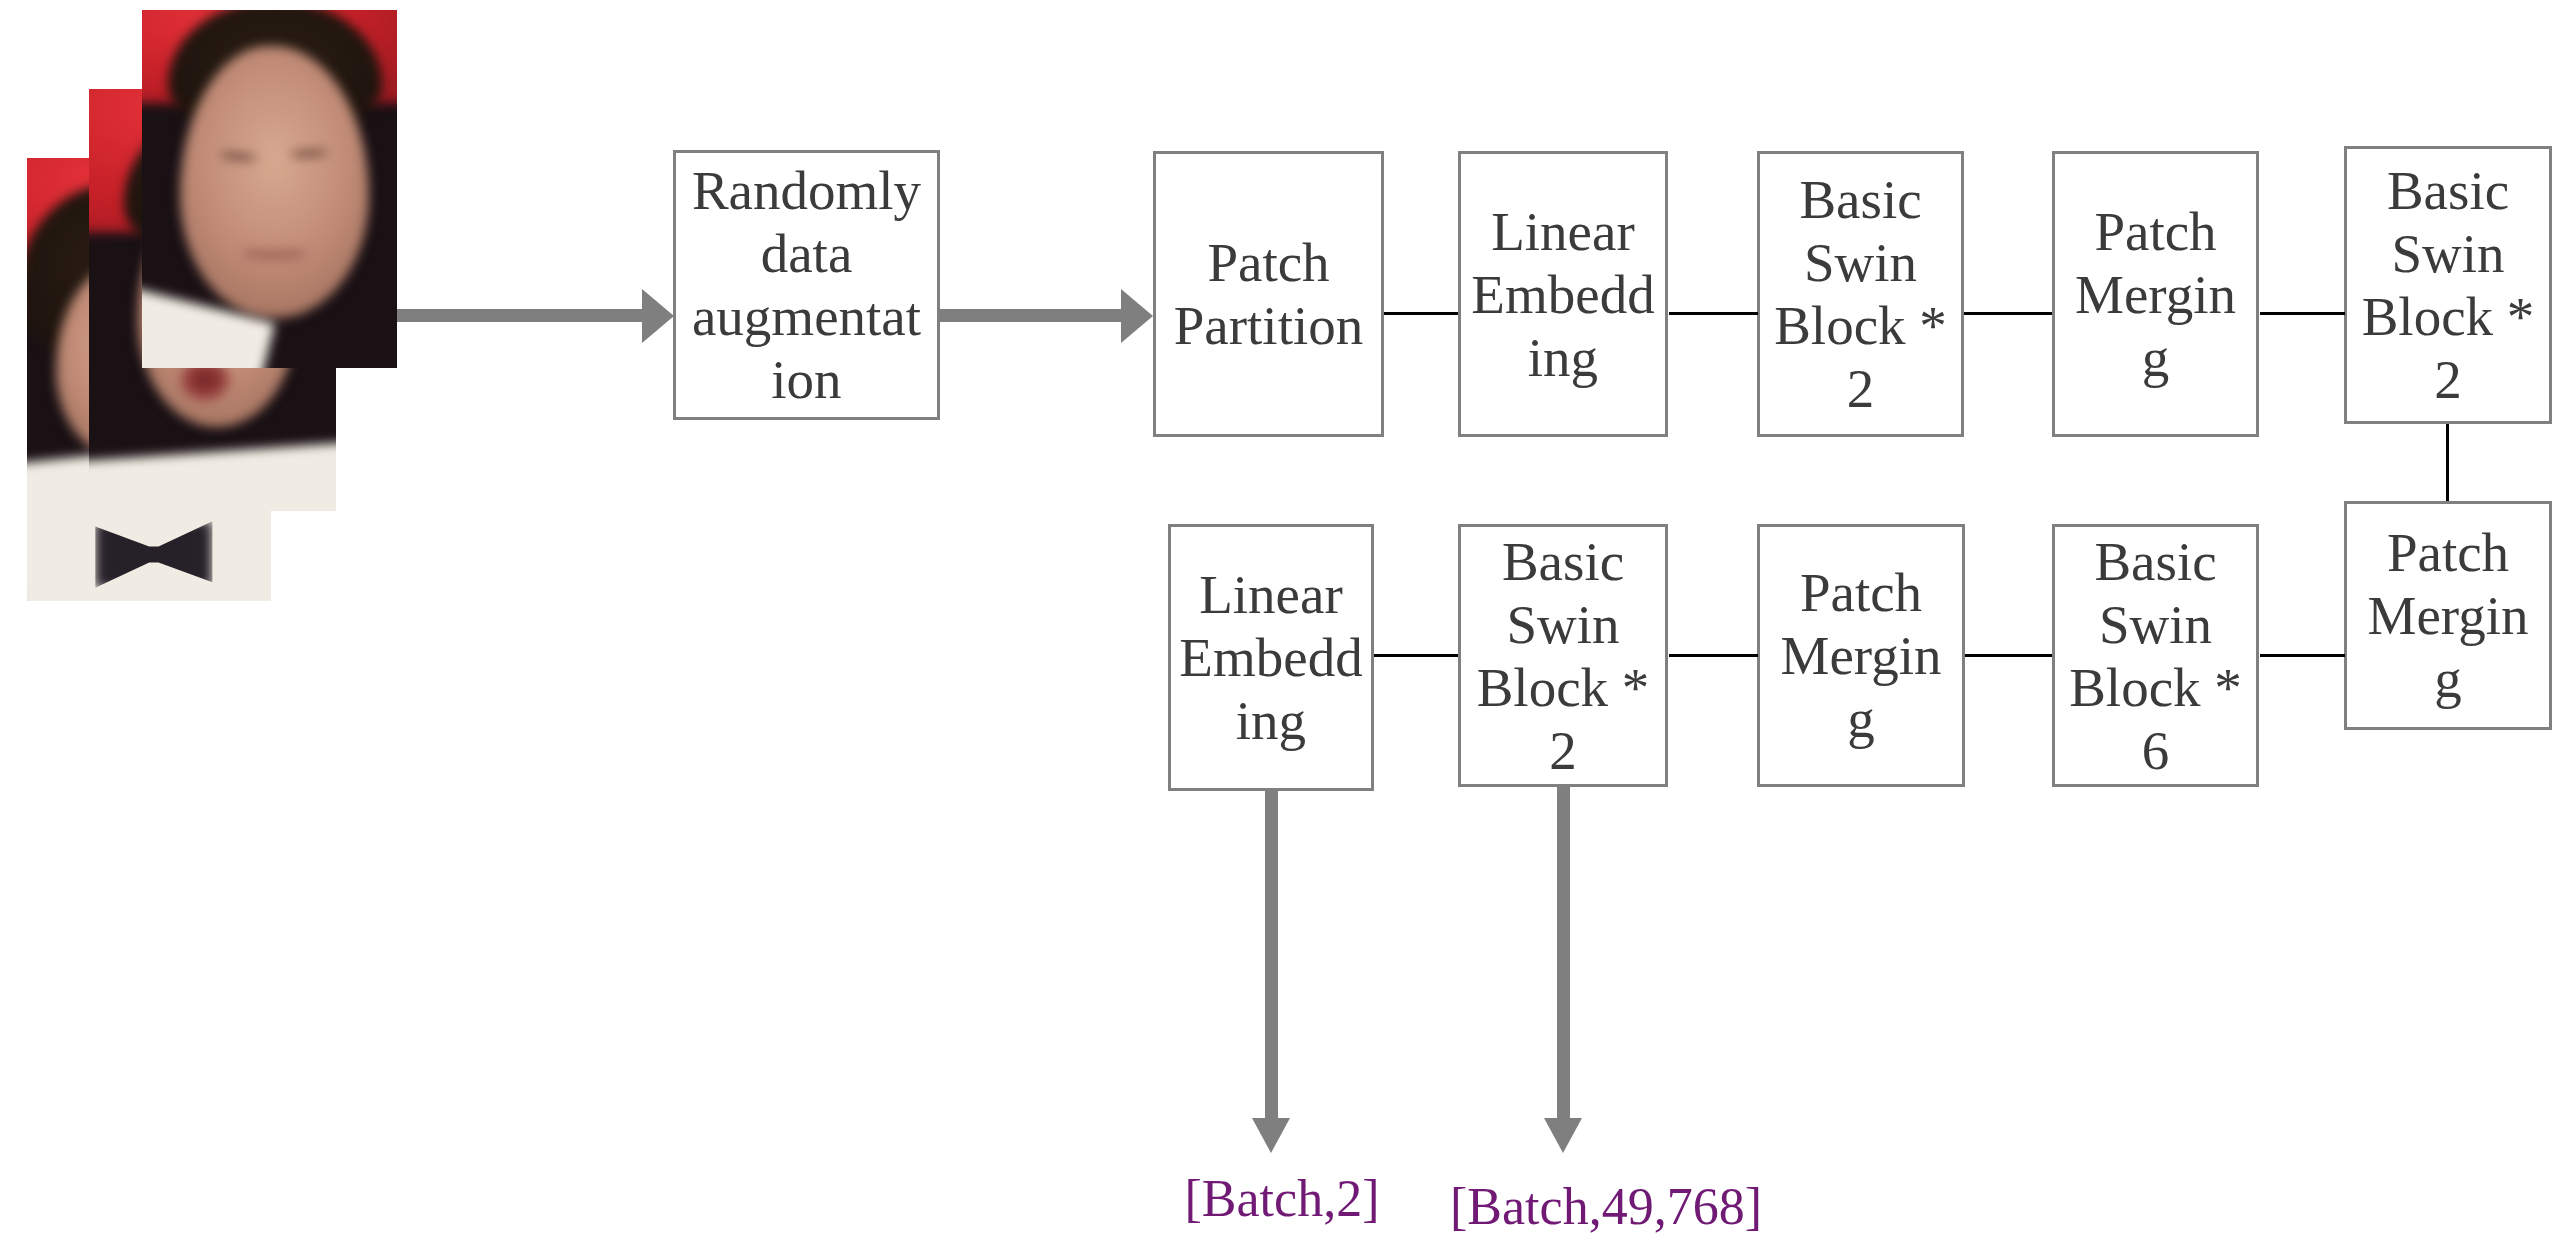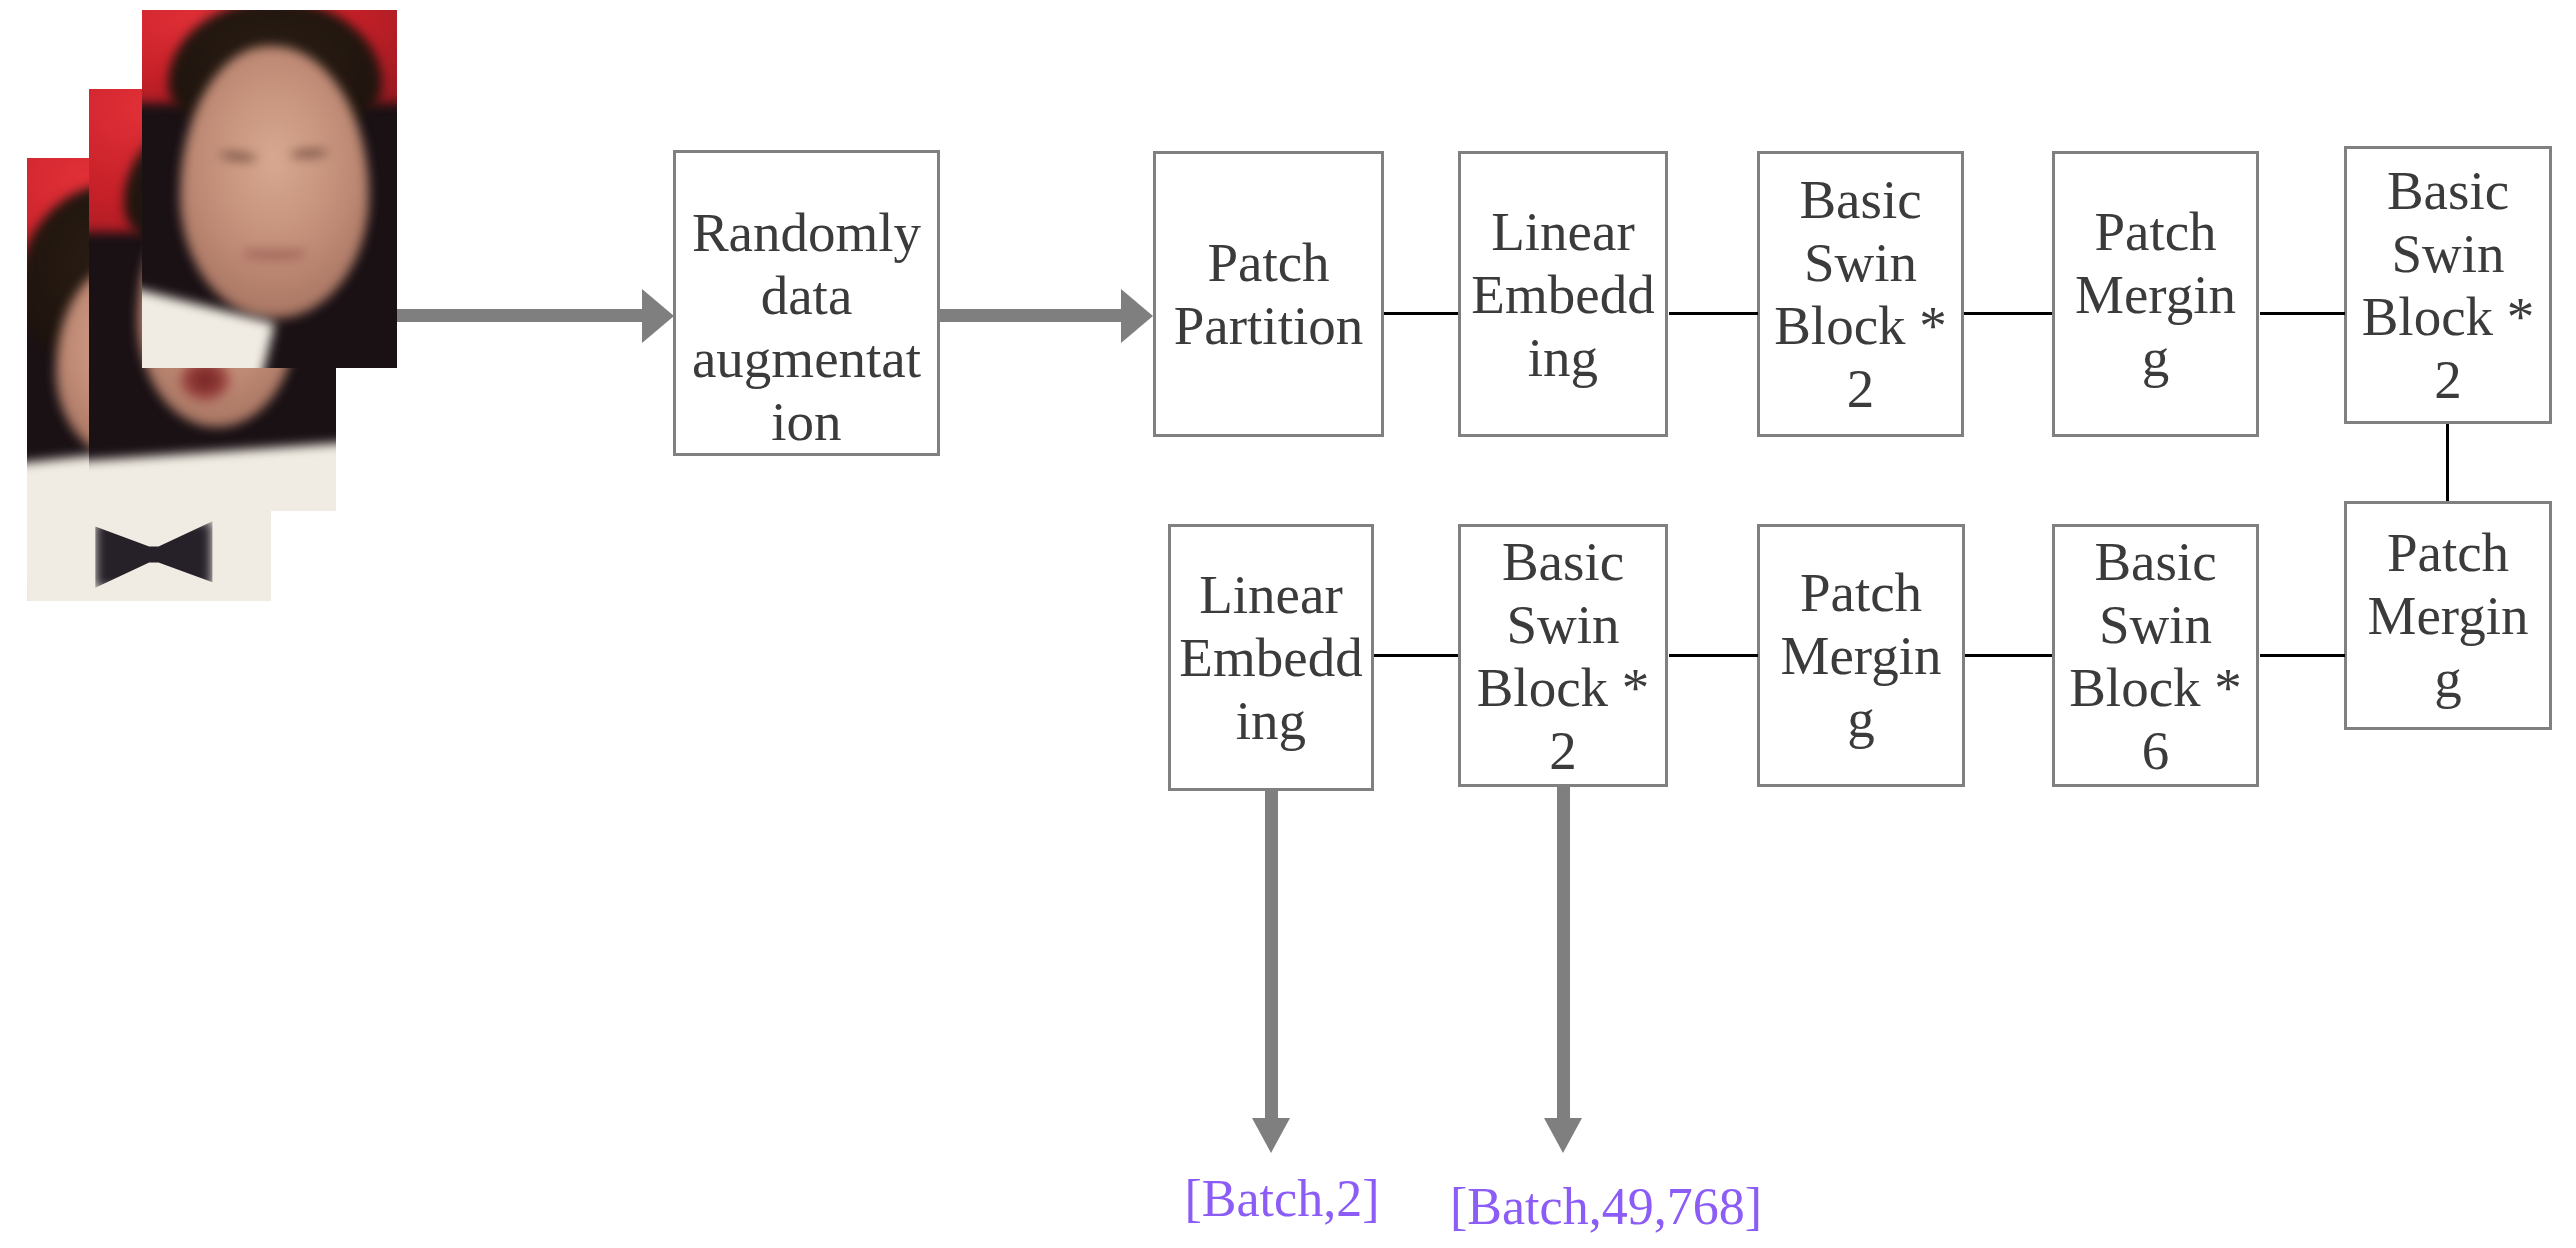--- a/index.html
+++ b/index.html
@@ -69,21 +69,21 @@
     width: 0; height: 0;
     border-left: 19px solid transparent;
     border-right: 19px solid transparent;
     border-top: 35px solid #7f7f7f;
   }
   
   .out-label {
     position: absolute;
     transform: translateX(-50%);
     font-size: 52px;
-    color: #8b5cf6;
+    color: #701a75;
     white-space: nowrap;
     font-family: Liberation Serif, serif;
   }
   
   .photo {
     position: absolute;
     overflow: hidden;
     background: #1a1115;
   }
   .photo > div { position: absolute; filter: blur(5.5px); }
@@ -147,21 +147,21 @@
     <div class="p-mouth" style="left:40%; top:67%; width:24%; height:9.5px;"></div>
     <div class="p-shirt" style="left:-10%; top:82%; width:58%; height:28%; transform:rotate(14deg);"></div>
   </div>
 
   <div class="shaft-h" style="left:397px; top:309px; width:247px;"></div>
   <div class="head-right" style="left:642px; top:289px;"></div>
 
   <div class="shaft-h" style="left:940px; top:309px; width:184px;"></div>
   <div class="head-right" style="left:1121px; top:289px;"></div>
 
-  <div class="box" style="left:673px; top:150px; width:267px; height:306px;align-items:flex-end;">
+  <div class="box" style="left:673px; top:150px; width:267px; height:270px;">
     <div class="box-text">Randomly
 data
 augmentat
 ion</div>
   </div>
   <div class="box" style="left:1153px; top:151px; width:231px; height:286px;">
     <div class="box-text">Patch
 Partition</div>
   </div>
   <div class="box" style="left:1458px; top:151px; width:210px; height:286px;">

